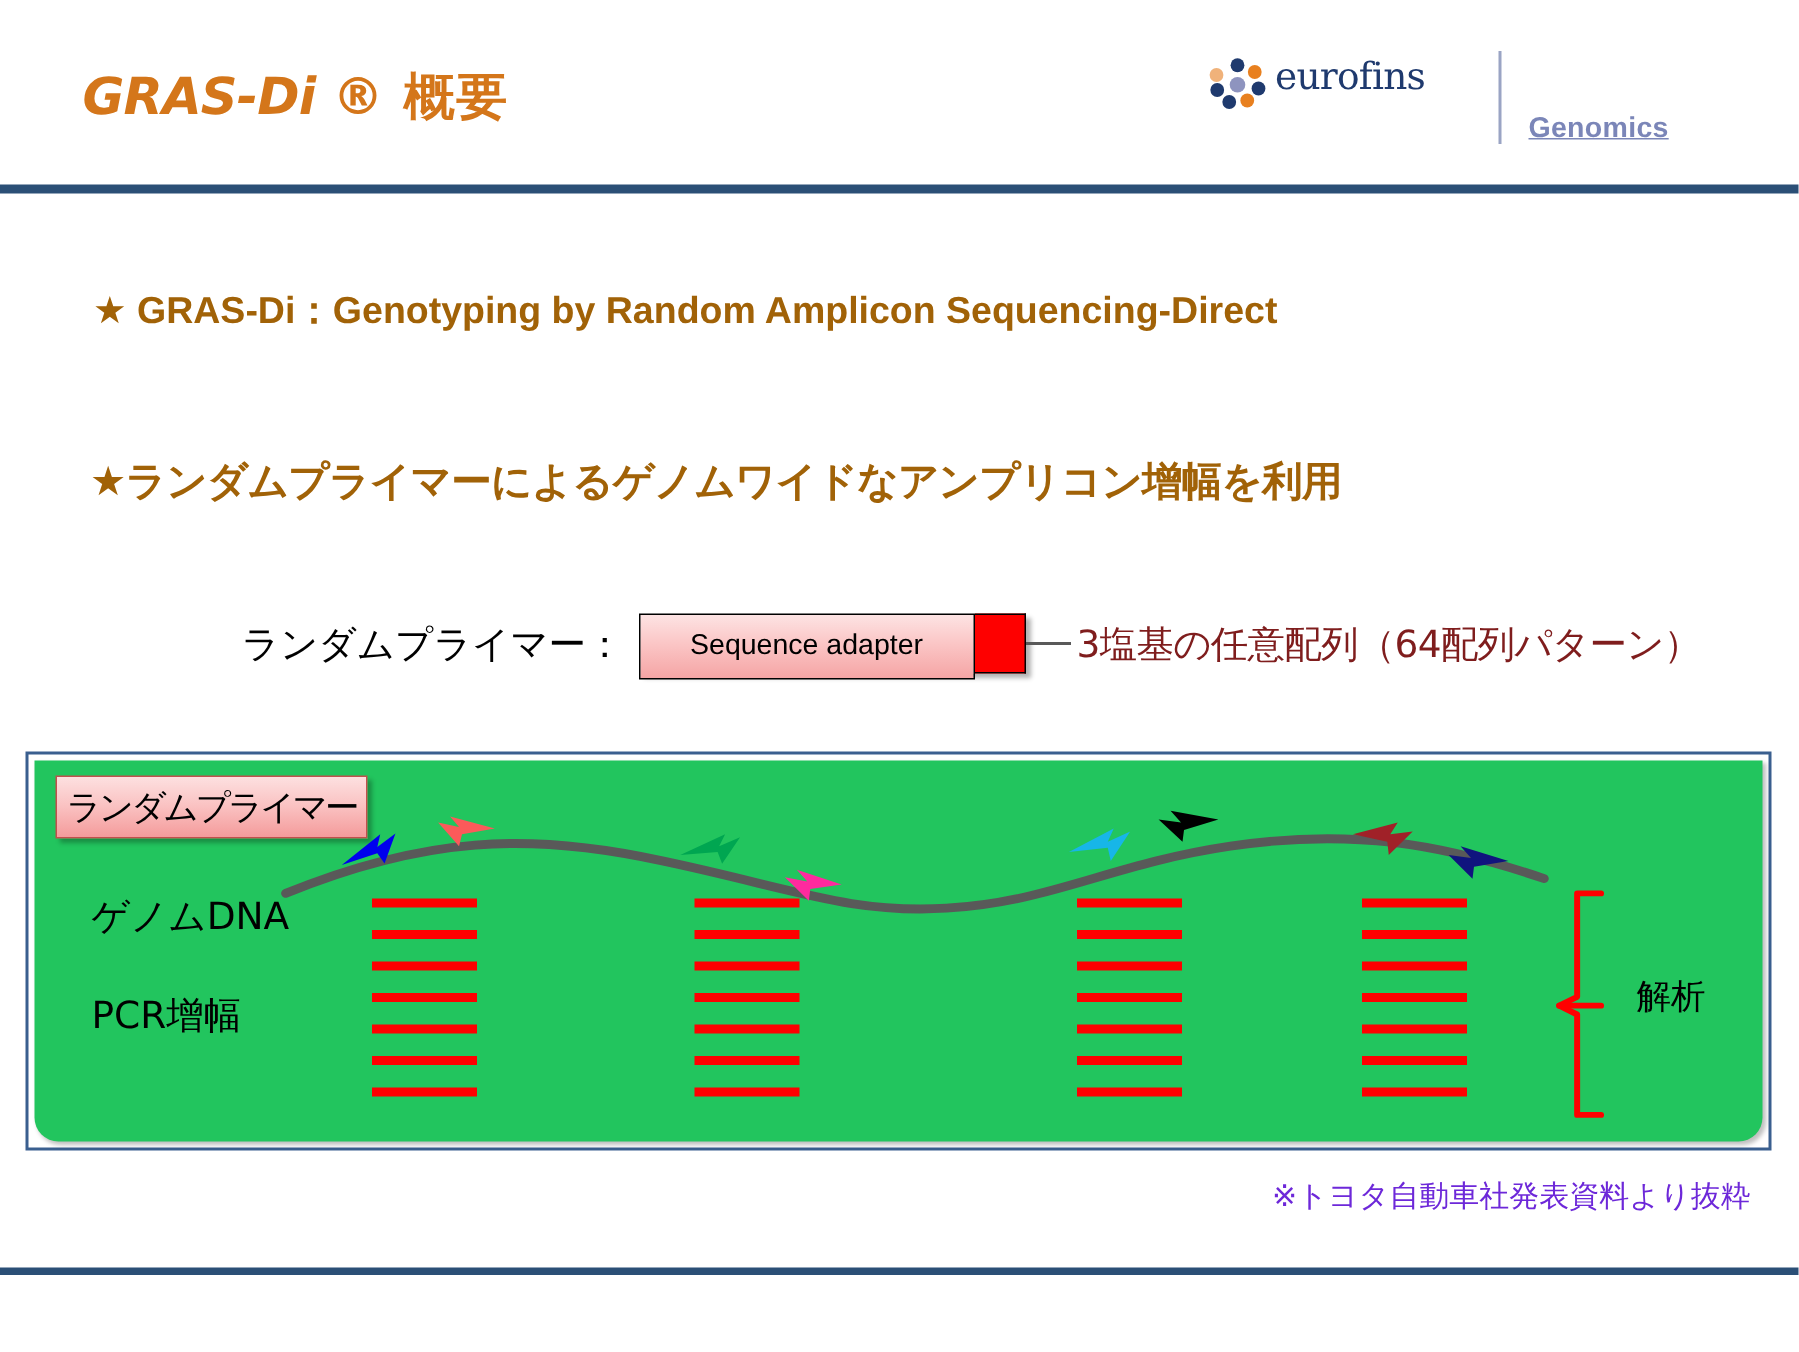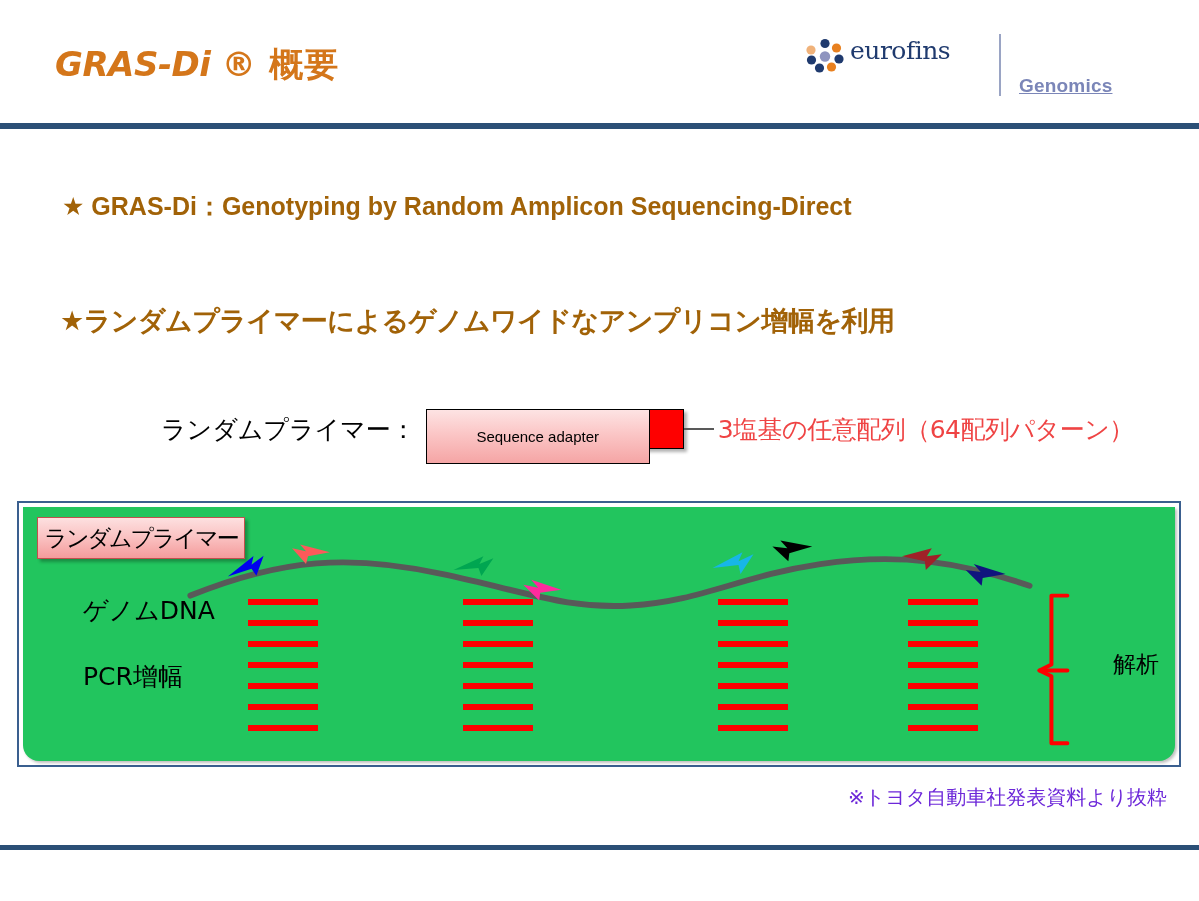--- a/index.html
+++ b/index.html
@@ -119,49 +119,49 @@
     margin-right: 10px;
   }
   #adapter-wrap {
     display: flex;
     align-items: stretch;
     height: 40px;
     box-shadow: 3px 3px 3px rgba(0,0,0,0.30);
   }
   #adapter-box {
     width: 224px;
-    height: 55px;
+    height: 44px;
     box-sizing: border-box;
     border: 1.5px solid #000;
     background: linear-gradient(to bottom, #fde3e3 0%, #fbc6c6 45%, #f5a5a5 100%);
     display: flex;
     align-items: center;
     justify-content: center;
     font-family: "Liberation Sans", sans-serif;
-    font-size: 15px;
+    font-size: 19px;
     color: #000;
   }
   #adapter-random {
     width: 34px;
     height: 40px;
     box-sizing: border-box;
     border: 1.5px solid #000;
     border-left: none;
     background: #fe0000;
   }
   #leader-line {
     width: 30px;
     height: 2px;
     background: #595959;
     margin: 0 4px 0 0;
   }
   #primer-note {
     font-family: "DejaVu Sans", sans-serif;
     font-size: 25px;
-    color: #ef4444;
+    color: #7f1d1d;
     letter-spacing: -0.5px;
   }
 
   
   #diagram-frame {
     position: absolute;
     left: 17px; top: 501px;
     width: 1164px; height: 266px;
     box-sizing: border-box;
     border: 2px solid #3a5f8f;
@@ -193,21 +193,20 @@
     letter-spacing: -2px;
     box-shadow: 3px 3px 3px rgba(0,0,0,0.28);
   }
 
   .diagram-label {
     position: absolute;
     font-family: "DejaVu Sans", sans-serif;
     font-size: 25px;
     color: #000;
     white-space: nowrap;
-    margin-left: 22px;
   }
   #label-genome { left: 38px; top: 87px; }
   #label-pcr    { left: 38px; top: 153px; }
   #label-analysis {
     left: 1068px; top: 142px;
     font-size: 23px;
   }
 
   #dna-svg {
     position: absolute;

